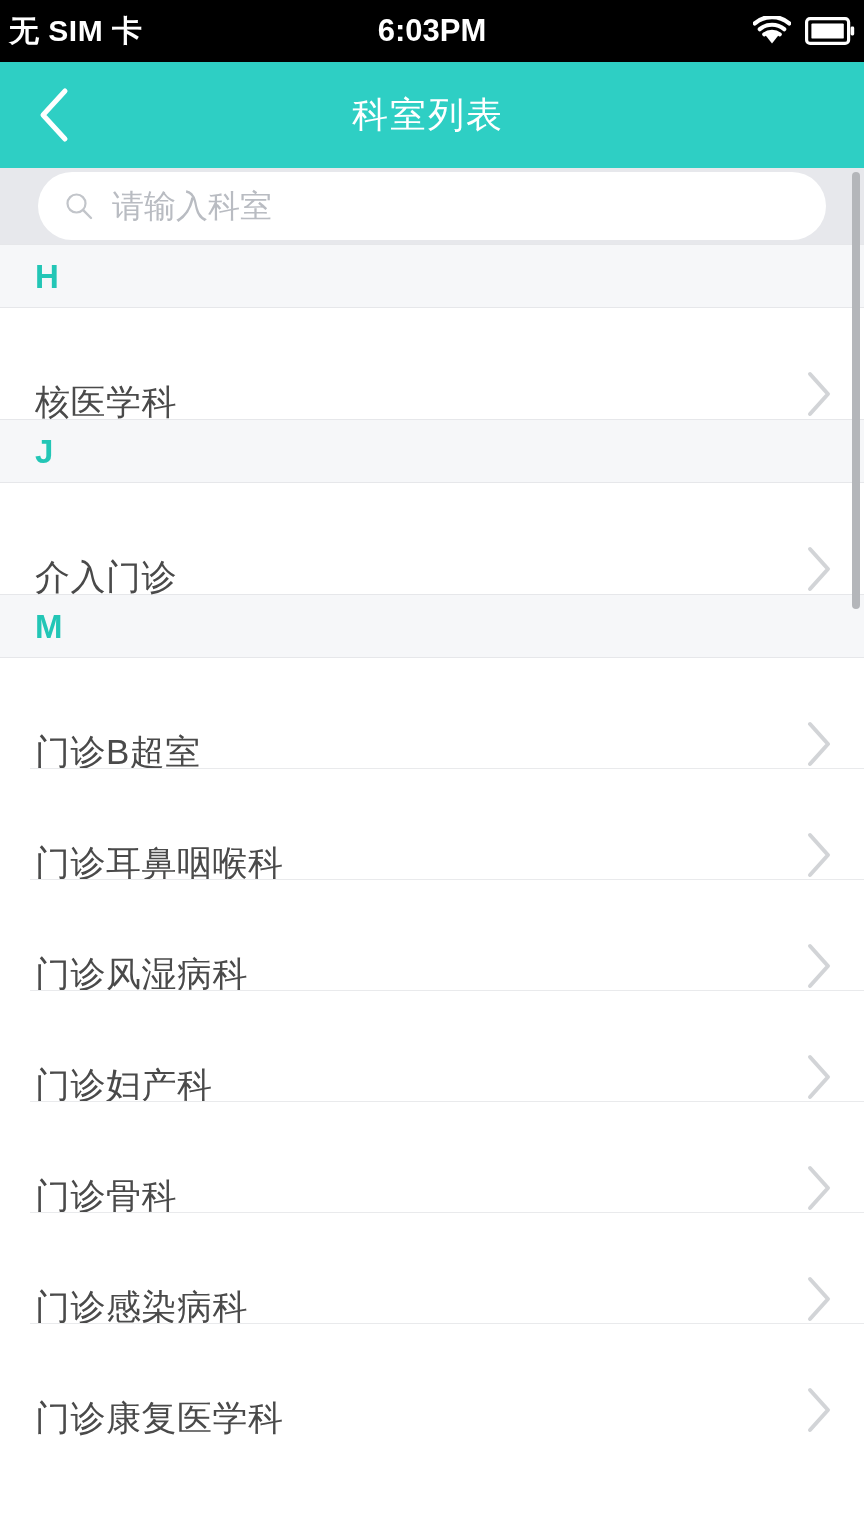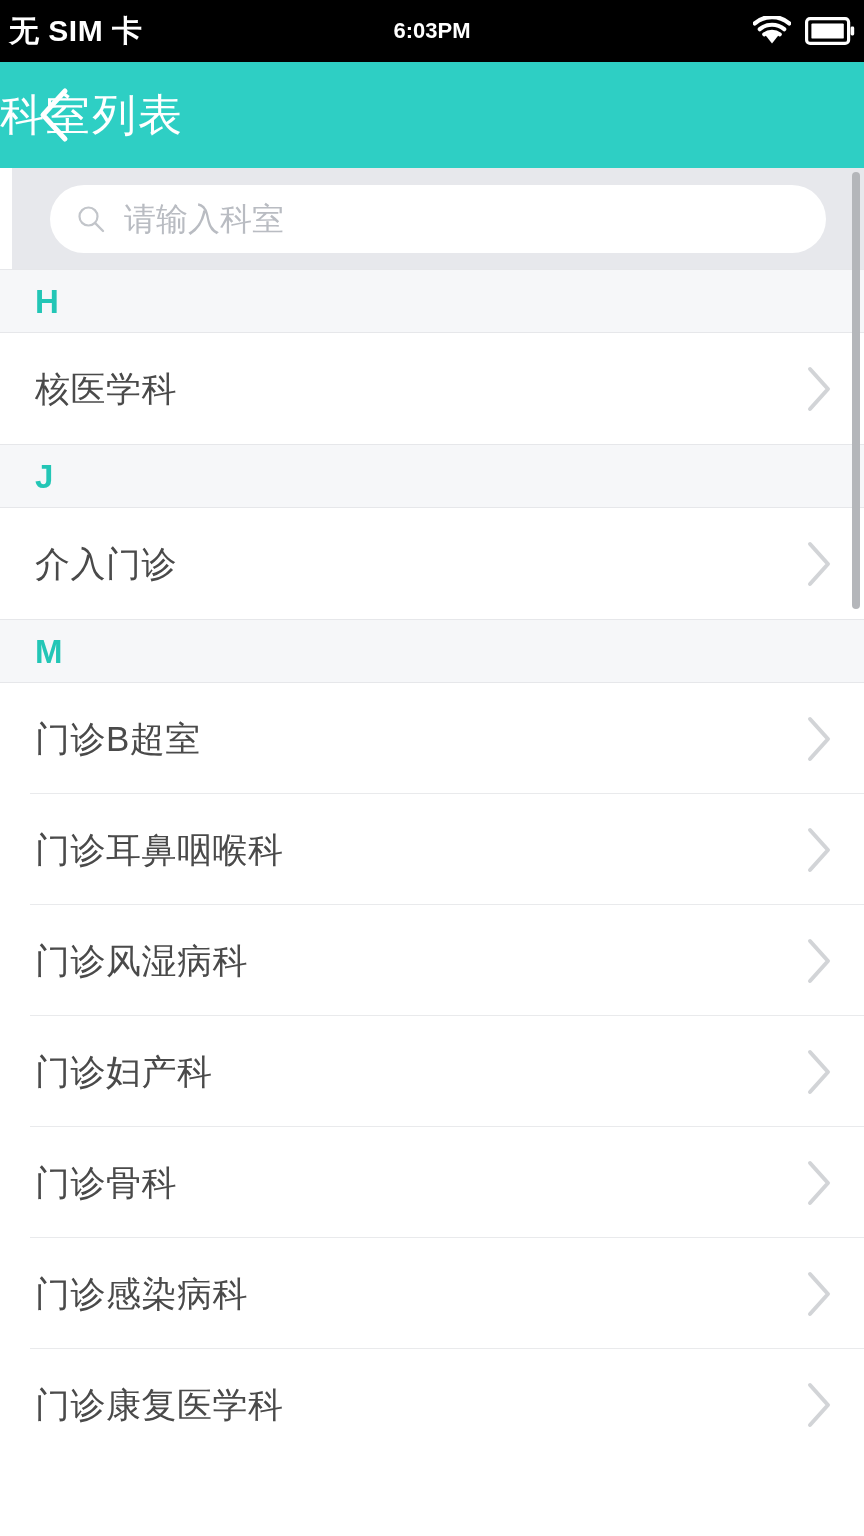--- a/index.html
+++ b/index.html
@@ -30,21 +30,21 @@
     font-size:30px;
     font-weight:bold;
     letter-spacing:0.5px;
     white-space:nowrap;
   }
   .sb-time {
     position:absolute;
     left:0; right:0;
     text-align:center;
     color:#ffffff;
-    font-size:22px;
+    font-size:31px;
     font-weight:bold;
     letter-spacing:0px;
   }
   .sb-right {
     margin-left:auto;
     display:flex;
     align-items:center;
     gap:14px;
     z-index:2;
   }
@@ -62,35 +62,34 @@
   .nav-back {
     width:110px; height:106px;
     display:flex; align-items:center;
     justify-content:center;
     z-index:2;
   }
   .nav-back svg { width:40px; height:58px; display:block; }
   .nav-title {
     position:absolute;
     left:0; right:8px;
-    text-align:left;
+    text-align:center;
     color:#ffffff;
-    font-size:44px;
+    font-size:36px;
     letter-spacing:2px;
     line-height:106px;
   }
 
   
   .searchwrap {
-    height:101px;
+    height:76px;
     background:#e7e8ec;
     display:flex;
     align-items:center;
     padding:0 38px;
-    margin-left:12px;
   }
   .searchbox {
     flex:1;
     height:68px;
     background:#ffffff;
     border-radius:34px;
     display:flex;
     align-items:center;
     padding:0 26px;
   }
@@ -118,21 +117,21 @@
   .section-head .letter {
     color:#23c6b6;
     font-size:33px;
     font-weight:bold;
     line-height:1;
   }
   .row {
     height:111px;
     background:#ffffff;
     display:flex;
-    align-items:center;
+    align-items:flex-end;
     padding:0 30px 0 35px;
     position:relative;
   }
   .row.sep::after {
     content:"";
     position:absolute;
     left:30px; right:0; bottom:0;
     height:1px;
     background:#e9eaec;
   }

